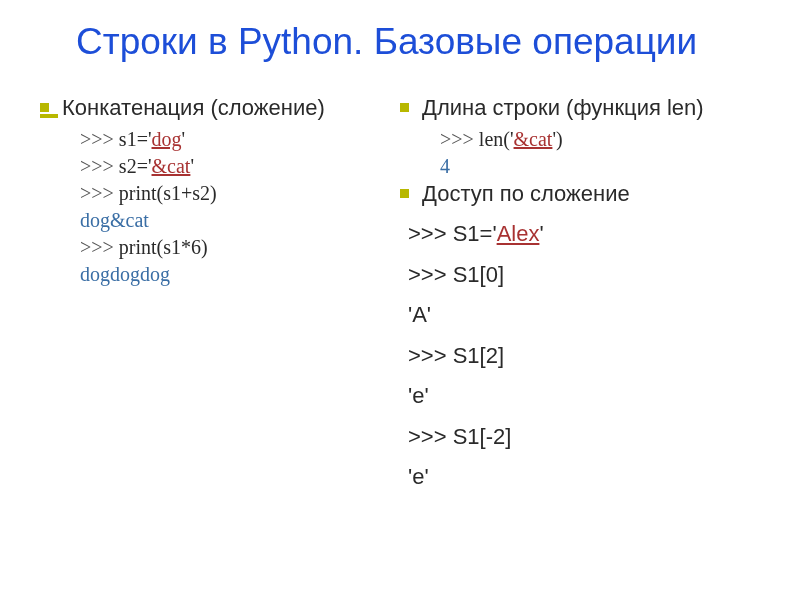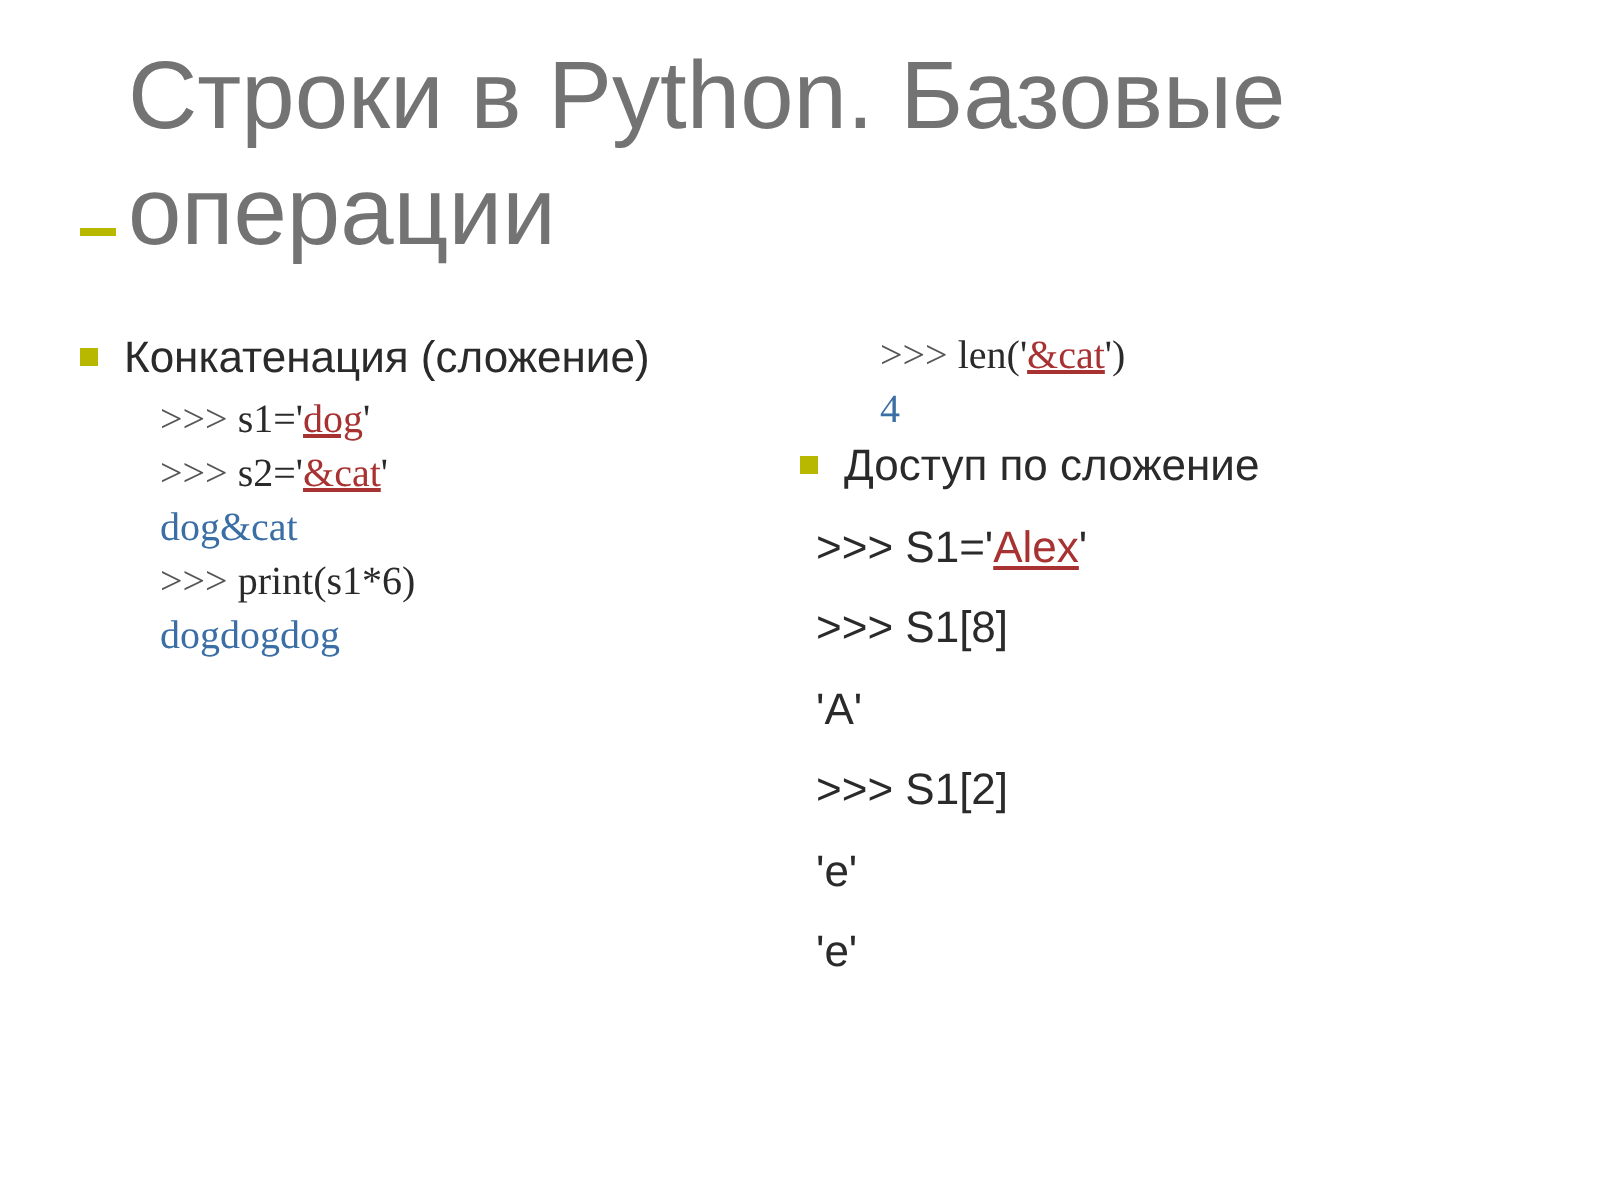--- a/index.html
+++ b/index.html
@@ -10,24 +10,24 @@
       font-family: Arial, sans-serif;
       padding: 20px 40px;
       position: relative;
       overflow: hidden;
     }
     .title-area {
       margin-bottom: 30px;
       position: relative;
     }
     .title {
-      font-size: 48px;
-      color: #737373;
+      font-size: 37px;
+      color: #1d4ed8;
       line-height: 1.2;
-      margin-left: 24px;
+      margin-left: 36px;
       font-weight: normal;
     }
     .title-accent {
       position: absolute;
       left: 0;
       top: 94px;
       width: 18px;
       height: 4px;
       background: #b8b800;
     }
@@ -85,41 +85,48 @@
 
 <div class="content">
   <div class="column">
     <div class="bullet-item">Конкатенация (сложение)</div>
     <div class="code-line">
       <span class="prompt">&gt;&gt;&gt; </span><span>s1='</span><span class="str-red">dog</span><span>'</span>
     </div>
     <div class="code-line">
       <span class="prompt">&gt;&gt;&gt; </span><span>s2='</span><span class="str-red">&amp;cat</span><span>'</span>
     </div>
+    <div class="code-line">
+      <span class="prompt">&gt;&gt;&gt; </span><span>print(s1+s2)</span>
+    </div>
     <div class="code-line output-blue">dog&amp;cat</div>
 
     <div class="code-line">
       <span class="prompt">&gt;&gt;&gt; </span><span>print(s1*6)</span>
     </div>
     <div class="code-line output-blue">dogdogdog</div>
   </div>
 
   <div class="column">
+    <div class="bullet-item">Длина строки (функция len)</div>
     <div class="code-line">
       <span class="prompt">&gt;&gt;&gt; </span><span>len('</span><span class="str-red">&amp;cat</span><span>')</span>
     </div>
     <div class="code-line output-blue">4</div>
 
     <div class="bullet-item">Доступ по сложение</div>
     <div class="plain-line">
       <span>&gt;&gt;&gt; </span><span>S1='</span><span class="str-red">Alex</span><span>'</span>
     </div>
     <div class="plain-line">
-      <span>&gt;&gt;&gt; </span><span>S1[8]</span>
+      <span>&gt;&gt;&gt; </span><span>S1[0]</span>
     </div>
     <div class="plain-line">'A'</div>
     <div class="plain-line">
       <span>&gt;&gt;&gt; </span><span>S1[2]</span>
     </div>
     <div class="plain-line">'e'</div>
+    <div class="plain-line">
+      <span>&gt;&gt;&gt; </span><span>S1[-2]</span>
+    </div>
     <div class="plain-line">'e'</div>
   </div>
 </div>
 
 </body></html>

